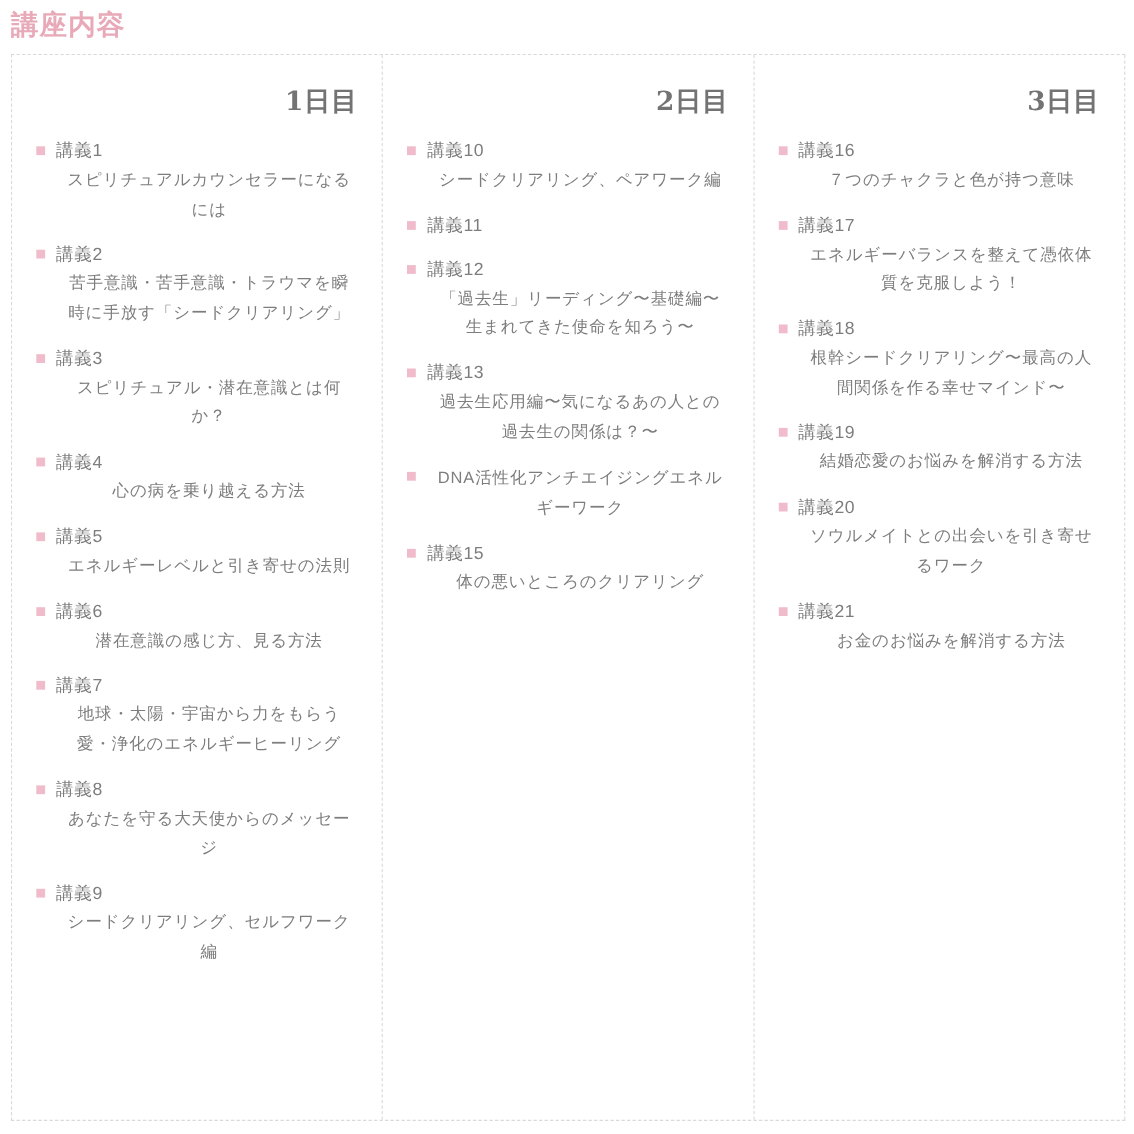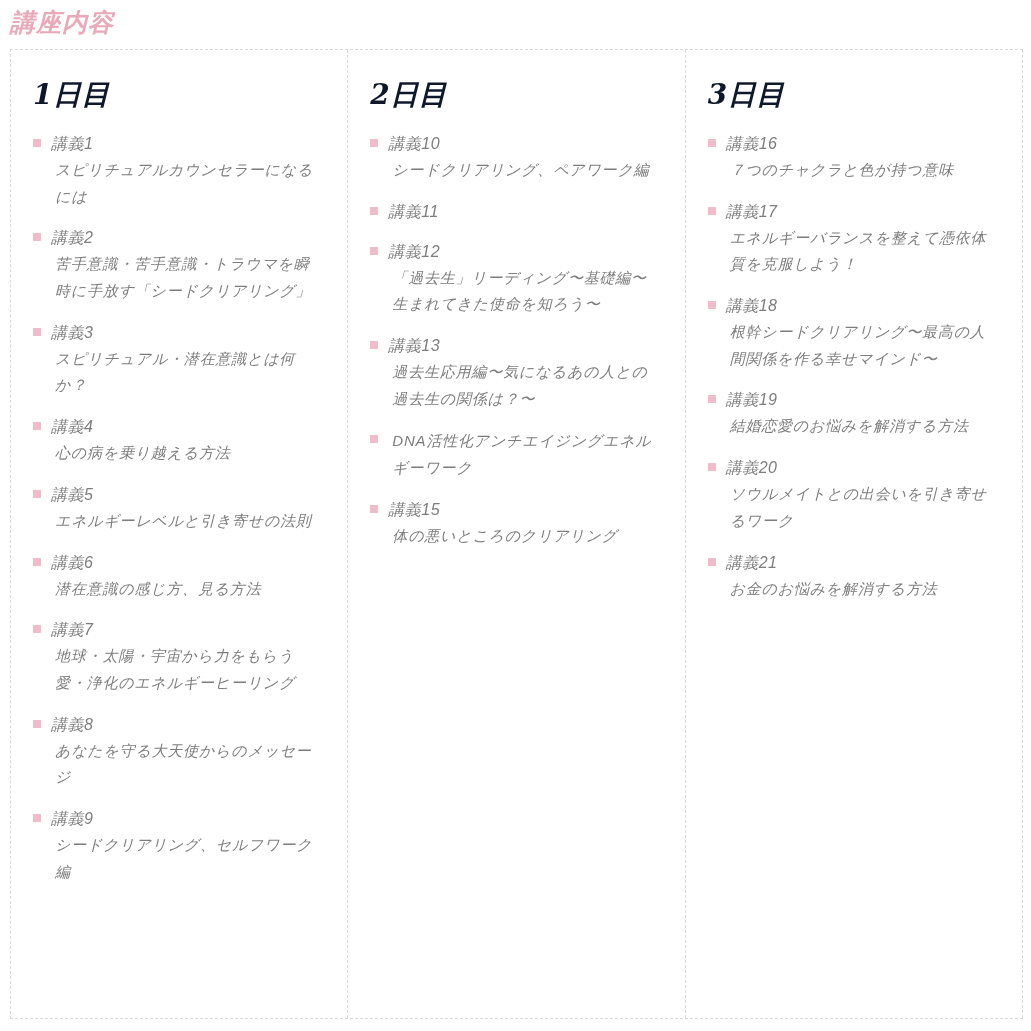--- a/index.html
+++ b/index.html
@@ -12,21 +12,20 @@
     height: 1031px;
     font-family: "Liberation Sans", "DejaVu Sans", sans-serif;
     color: #6b6b6b;
     overflow: hidden;
   }
   .page {
     width: 1031px;
     height: 765px;
     box-sizing: border-box;
     position: relative;
-    font-style: italic;
   }
   .page-title {
     font-size: 25px;
     font-weight: bold;
     color: #e8a9b8;
     letter-spacing: 1px;
     padding: 6px 0 10px 10px;
     margin: 0;
     font-family: "DejaVu Serif", "Liberation Serif", serif;
   }
@@ -40,26 +39,27 @@
     height: 970px;
   }
   .col {
     flex: 1 1 0;
     box-sizing: border-box;
     border-right: 1px dashed #d9d9d9;
     padding: 26px 22px 10px 22px;
     min-width: 0;
   }
   .col-title {
-    font-size: 28px;
+    font-size: 24px;
     font-weight: bold;
-    color: #0f172a;
+    color: #737373;
     margin: 0 0 18px 0;
     letter-spacing: 0.5px;
     font-family: "DejaVu Serif", "Liberation Serif", serif;
+    text-align: right;
   }
   ul.lessons {
     list-style: none;
     margin: 0;
     padding: 0;
   }
   ul.lessons > li {
     margin: 0 0 16px 0;
     position: relative;
     padding-left: 18px;
@@ -81,20 +81,21 @@
     letter-spacing: 0.5px;
   }
   .lesson-text {
     display: block;
     font-size: 15px;
     color: #7d7d7d;
     line-height: 1.78;
     letter-spacing: 0.8px;
     margin-top: 1px;
     margin-left: 4px;
+    text-align: center;
   }
 </style>
 </head>
 <body>
 
 <div class="page">
   <h1 class="page-title">講座内容</h1>
   <div class="columns">
       <div class="col">
         <div class="col-title">1日目</div>

